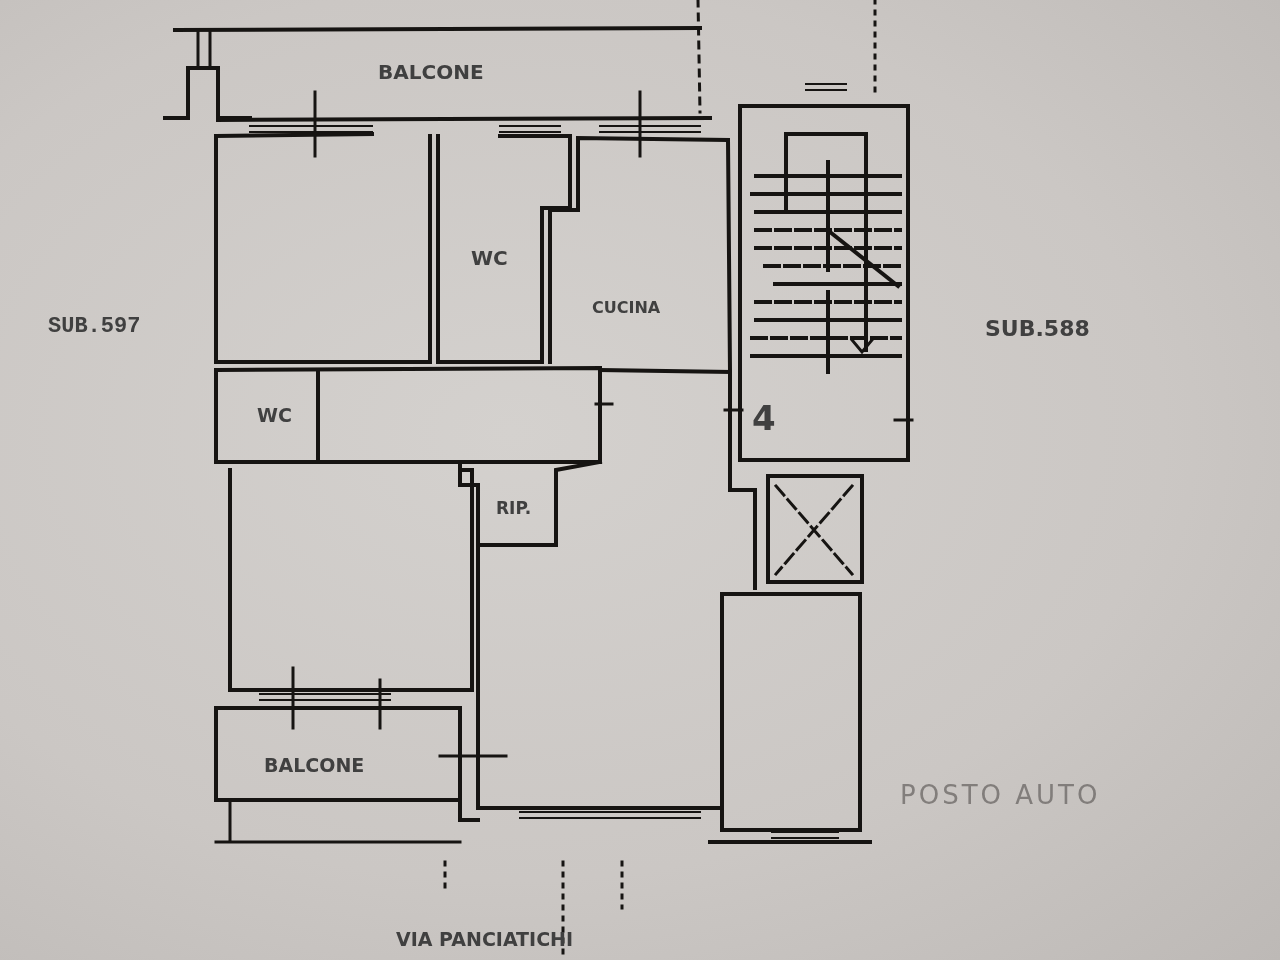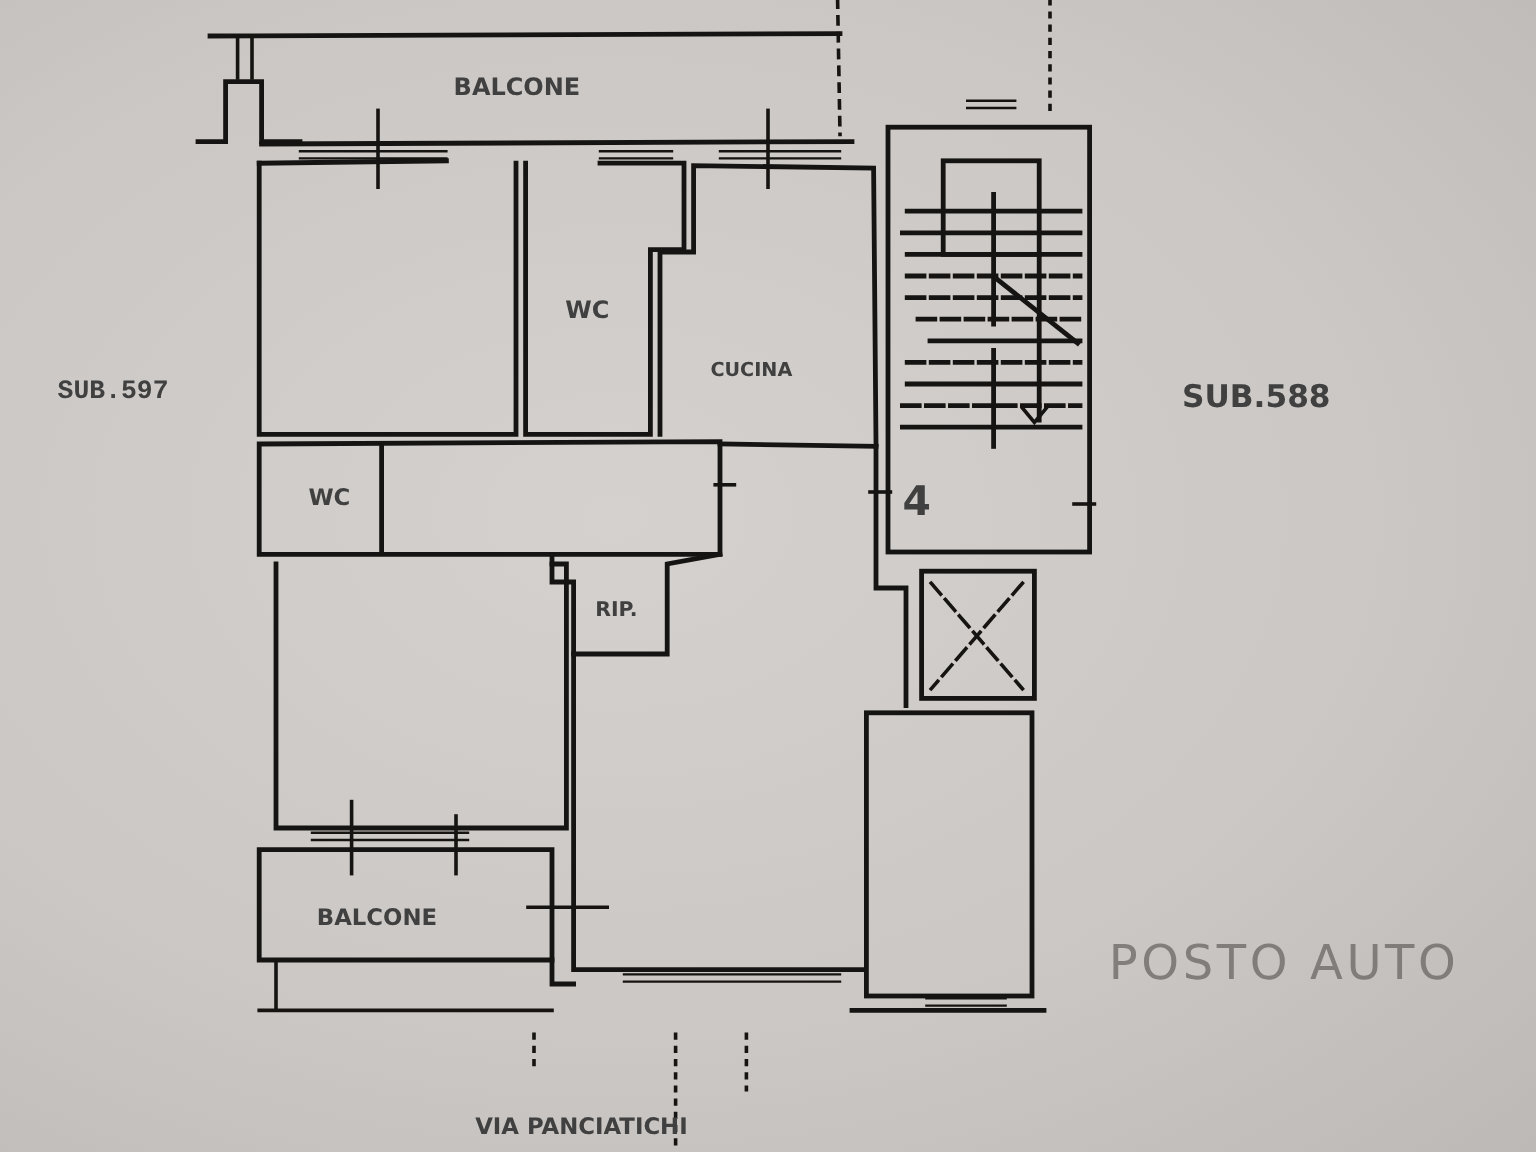--- a/index.html
+++ b/index.html
@@ -113,15 +113,15 @@
 </svg>
 
 <div class="label" style="left:378px; top:60px; font-size:20px;">BALCONE</div>
 <div class="label" style="left:471px; top:246px; font-size:20px;">WC</div>
 <div class="label" style="left:592px; top:258px; font-size:16px;margin-top:40px;">CUCINA</div>
 <div class="label" style="left:257px; top:404px; font-size:19px;">WC</div>
 <div class="label" style="left:496px; top:498px; font-size:17px;">RIP.</div>
 <div class="label" style="left:264px; top:754px; font-size:19px;">BALCONE</div>
 <div class="label" style="left:752px; top:398px; font-size:34px;">4</div>
 <div class="label" style="left:48px; top:314px; font-size:22px;font-family:Liberation Mono, monospace;">SUB.597</div>
-<div class="label" style="left:985px; top:316px; font-size:26px;">SUB.588</div>
-<div class="label faint" style="left:900px; top:780px; font-size:40px;margin-left:24px;">POSTO AUTO</div>
+<div class="label" style="left:985px; top:316px; font-size:22px;">SUB.588</div>
+<div class="label faint" style="left:900px; top:780px; font-size:26px;">POSTO AUTO</div>
 <div class="label" style="left:396px; top:928px; font-size:19px;">VIA PANCIATICHI</div>
 
 </body></html>

